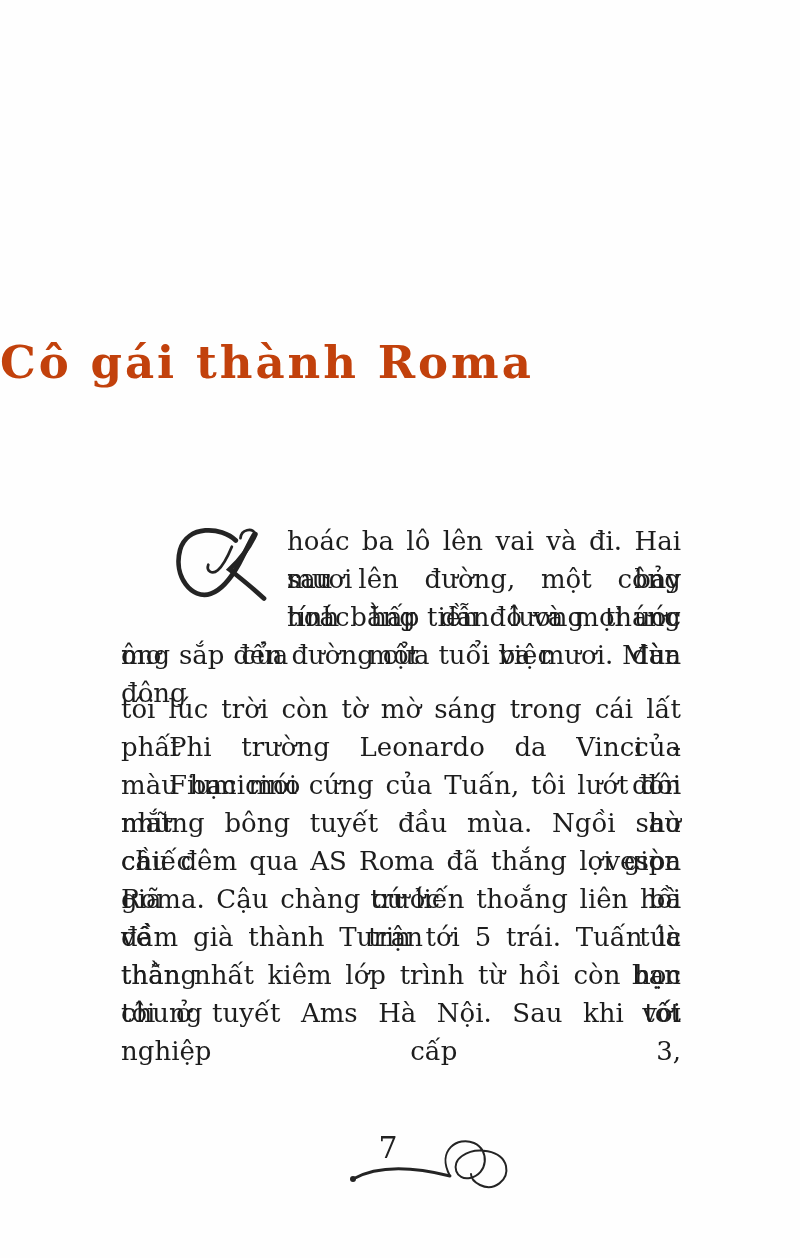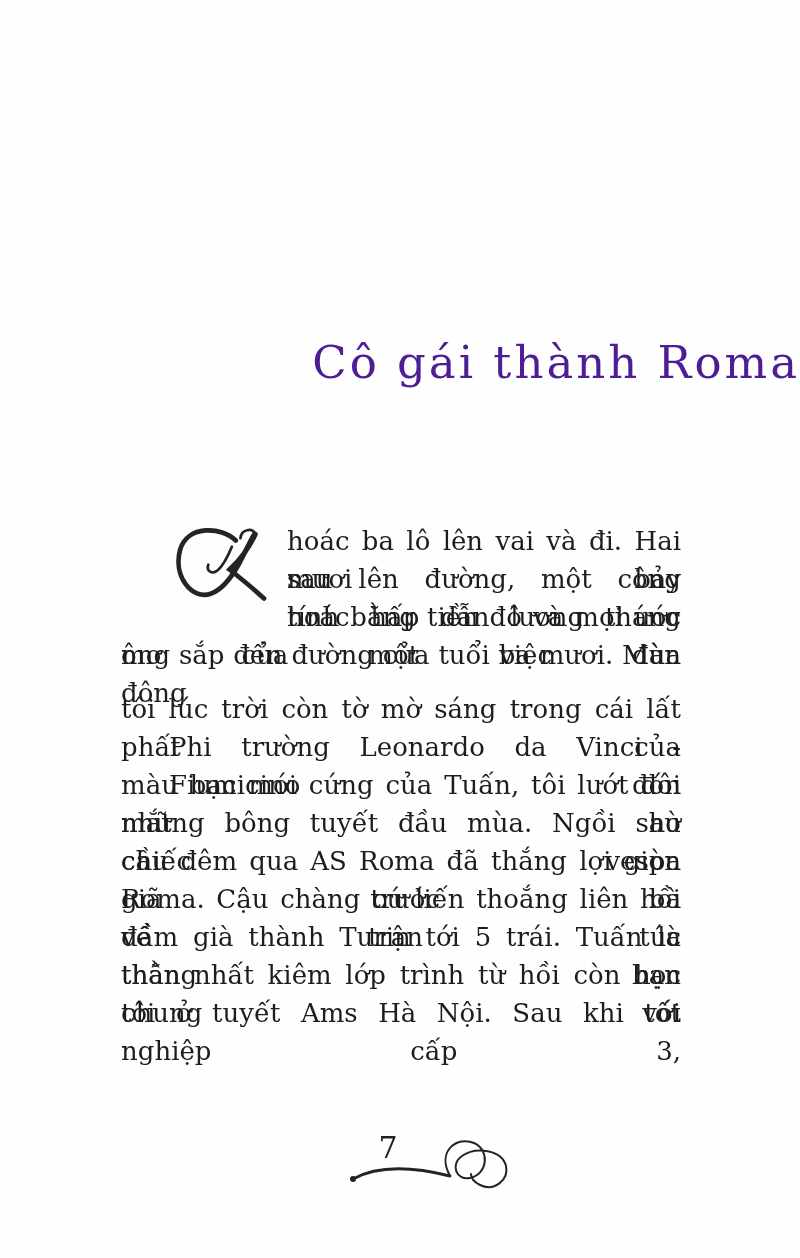--- a/index.html
+++ b/index.html
@@ -11,25 +11,25 @@
     background: #fefefe;
     color: #1d1d1d;
     font-family: "DejaVu Serif", "Liberation Serif", serif;
     overflow: hidden;
   }
   .chapter-title {
     position: absolute;
     top: 336px;
     left: 0;
     width: 100%;
-    text-align: right;
+    text-align: left;
     font-size: 45px;
     letter-spacing: 3px;
-    font-weight: 400;
-    color: #4c1d95;
+    font-weight: 700;
+    color: #c2410c;
   }
   .text-block {
     position: absolute;
     top: 506px;
     left: 105px;
     width: 592px;
     font-size: 26px;
     line-height: 38px;
   }
   .para { margin: 16px; }

